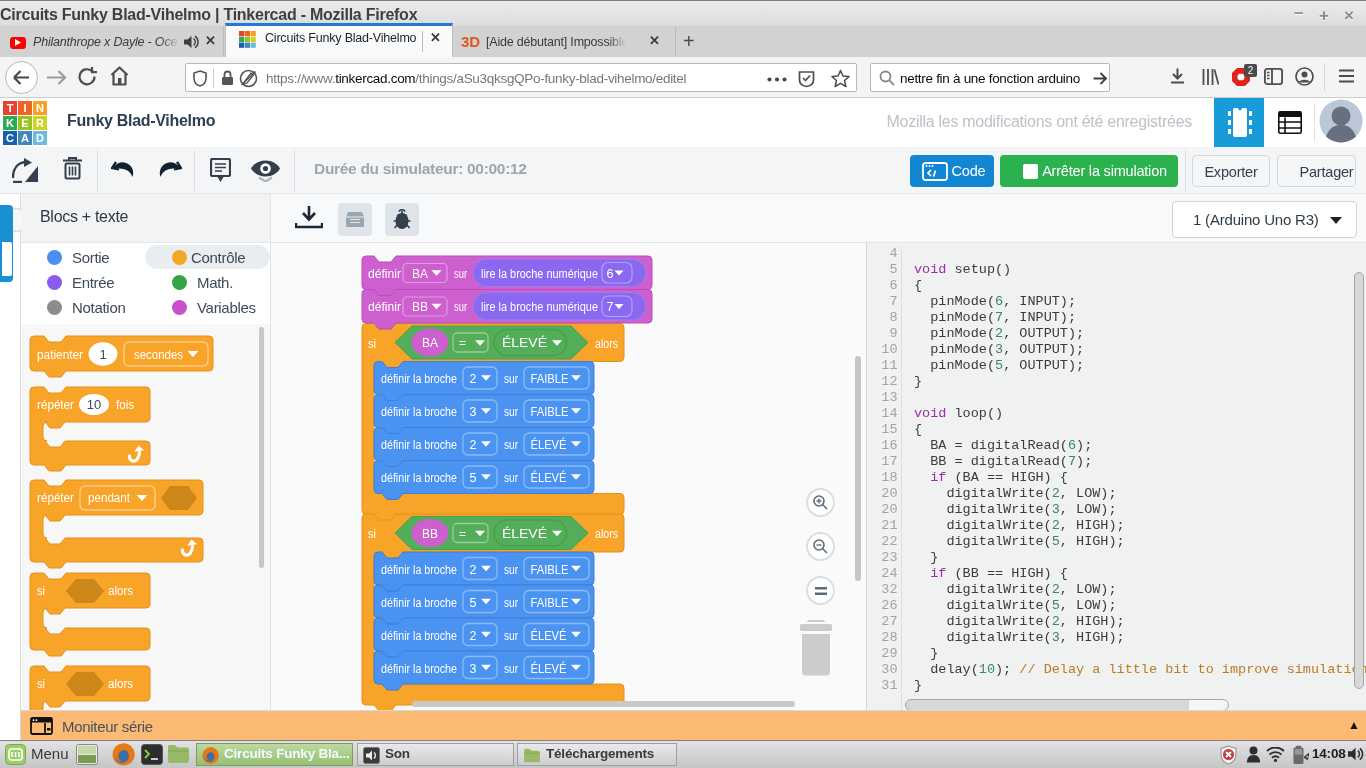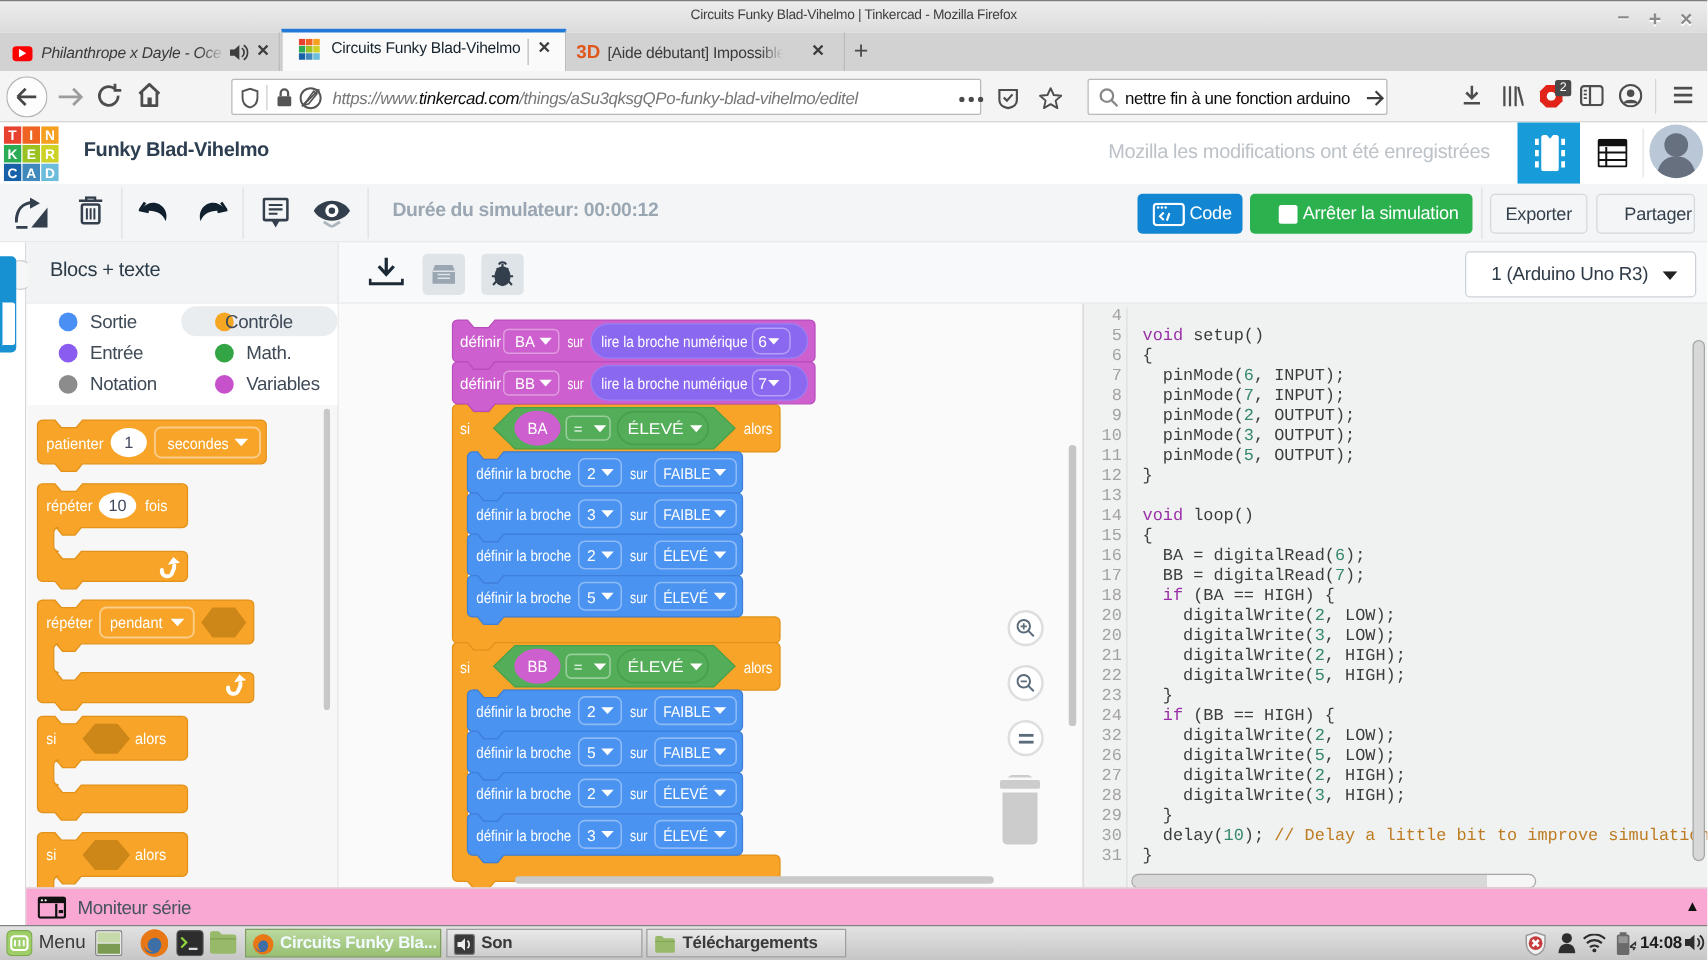--- a/index.html
+++ b/index.html
@@ -1,33 +1,33 @@
 <!DOCTYPE html>
 <html><head>
 <meta charset="utf-8">
 <style>
 * { margin:0; padding:0; box-sizing:border-box; }
 html,body { width:1366px; height:768px; overflow:hidden; font-family:"Liberation Sans", sans-serif; }
 .abs { position:absolute; }
 #root { position:relative; width:1366px; height:768px; background:#fff; }
 
 #titlebar { left:0; top:0; width:1366px; height:26px; background:linear-gradient(#ececec,#dcdcdc); border-top:1px solid #7c7c7c; }
-#titletext { width:100%; top:5px; text-align:center; font-size:11px; letter-spacing:-0.25px; font-weight:normal; color:#3f3f3f; }
+#titletext { width:100%; top:5px; font-size:16px; letter-spacing:-0.25px; font-weight:bold; color:#3f3f3f; }
 .winbtn { top:5px; color:#8a8a8a; font-size:17px; font-weight:bold; text-shadow:0 1px 0 #fff; }
 
 #tabbar { left:0; top:26px; width:1366px; height:31px; background:#d2d2d2; }
 .tab { top:0; height:31px; }
 .tabtitle { font-size:12.5px; letter-spacing:-0.2px; color:#3a3a3a; top:8.5px; white-space:nowrap; overflow:hidden; }
 .tabfade { -webkit-mask-image:linear-gradient(90deg,#000 86%,transparent 99%); mask-image:linear-gradient(90deg,#000 86%,transparent 99%); }
 .tabx { font-size:13px; color:#3c3c3c; top:7px; font-weight:bold; }
 #activetab { left:225px; top:-3px; height:34px; width:228px; background:#fafafa; border-top:3px solid #2379d8; border-left:1px solid #bcbcbc; border-right:1px solid #bcbcbc; }
 .tabsep { top:5px; width:1px; height:21px; background:#b9b9b9; }
 
 #navbar { left:0; top:57px; width:1366px; height:41px; background:#f4f4f5; border-bottom:1px solid #ccc; }
-#urlbar { left:185px; top:6px; width:600px; height:29px; background:#fff; border:1px solid #b9b9b9; border-radius:2px;font-style:italic; }
+#urlbar { left:185px; top:6px; width:672px; height:29px; background:#fff; border:1px solid #b9b9b9; border-radius:2px; }
 #searchbar { left:870px; top:6px; width:240px; height:29px; background:#fff; border:1px solid #b9b9b9; border-radius:2px; }
 .urltxt { top:7px; font-size:13.5px; letter-spacing:-0.3px; white-space:nowrap; }
 
 #tkheader { left:0; top:98px; width:1366px; height:49px; background:#fff; }
 #tktitle { left:67px; top:14px; font-size:16px; letter-spacing:-0.3px; font-weight:bold; color:#2c3e50; }
 #savemsg { right:174px; top:15px; font-size:16px; letter-spacing:-0.28px; color:#bcc2c8; }
 
 #edbar { left:0; top:147px; width:1366px; height:47px; background:#f4f5f6; border-bottom:1px solid #e3e5e7; }
 .vsep { top:3px; width:1px; height:41px; background:#dde0e3; }
 #duree { left:314px; top:13px; font-size:15.5px; letter-spacing:-0.3px; font-weight:bold; color:#9aa7b2; }
@@ -50,21 +50,21 @@
 .cat { font-size:15px; letter-spacing:-0.3px; color:#3f4a57; }
 #canvas { left:271px; top:243px; width:595px; height:467px; background:#fafafa; }
 .zoombtn { width:29px; height:29px; border-radius:50%; background:#fff; border:2px solid #dcdee0; left:535px; }
 #codepanel { left:866px; top:243px; width:500px; height:467px; background:#f0f1f1; border-left:1px solid #d5d5d5; font-family:"Liberation Mono", monospace; font-size:13.5px; }
 .ln { height:16px; line-height:16px; text-align:right; padding-right:3.5px; color:#a3a3a3; }
 .cl { height:16px; line-height:16px; white-space:pre; color:#3c3c3c; }
 .k { color:#9a30a8; }
 .n { color:#35886b; }
 .c { color:#bd7c22; }
 
-#monbar { left:21px; top:710px; width:1345px; height:30px; background:#f9a8d4; border-top:1px solid #d8d8d8; }
+#monbar { left:21px; top:710px; width:1345px; height:30px; background:#fdba74; border-top:1px solid #d8d8d8; }
 
 #taskbar { left:0; top:740px; width:1366px; height:28px; background:linear-gradient(#e2e2e2,#c6c6c6); border-top:1px solid #808080; }
 .tbbtn { top:2px; height:23px; border:1px solid #9f9f9f; border-radius:0; background:linear-gradient(#e9e9e9,#cdcdcd); font-size:13.5px; letter-spacing:-0.2px; font-weight:bold; color:#3a3a3a; }
 .tbbtn span { white-space:nowrap; }
 </style>
 </head>
 <body>
 <div id="root">
 
 <div class="abs" id="titlebar">
@@ -347,21 +347,21 @@
     </div>
 <div class="abs" style="left:0;top:205px;width:13px;height:77px;background:#1791d2;border-radius:0 4px 4px 0"></div>
 <div class="abs" style="left:2px;top:241px;width:11px;height:36px;background:#fff;border-radius:0 3px 3px 0;border:1.5px solid #1791d2;border-left:none"></div>
 
 <div class="abs" id="palette">
   <div class="abs" id="palcats">
     <div class="abs" style="left:123px;top:2px;width:125px;height:24px;background:#e9edf0;border-radius:13px"></div>
     <div class="abs dot" style="left:25px;top:7px;background:#4a90f4"></div>
         <div class="abs cat" style="left:50px;top:6px">Sortie</div>
     <div class="abs dot" style="left:150px;top:7px;background:#f5a623"></div>
-        <div class="abs cat" style="left:158px;top:6px">Contrôle</div>
+        <div class="abs cat" style="left:169px;top:6px">Contrôle</div>
     <div class="abs dot" style="left:25px;top:32px;background:#8a5cf0"></div>
         <div class="abs cat" style="left:50px;top:31px">Entrée</div>
     <div class="abs dot" style="left:150px;top:32px;background:#33a544"></div>
         <div class="abs cat" style="left:175px;top:31px">Math.</div>
     <div class="abs dot" style="left:25px;top:57px;background:#8c8c8c"></div>
         <div class="abs cat" style="left:50px;top:56px">Notation</div>
     <div class="abs dot" style="left:150px;top:57px;background:#c750cb"></div>
         <div class="abs cat" style="left:175px;top:56px">Variables</div>
   </div>
   <svg width="249" height="467" viewBox="0 0 249 467" style="position:absolute;left:0;top:0" font-family="Liberation Sans, sans-serif">

